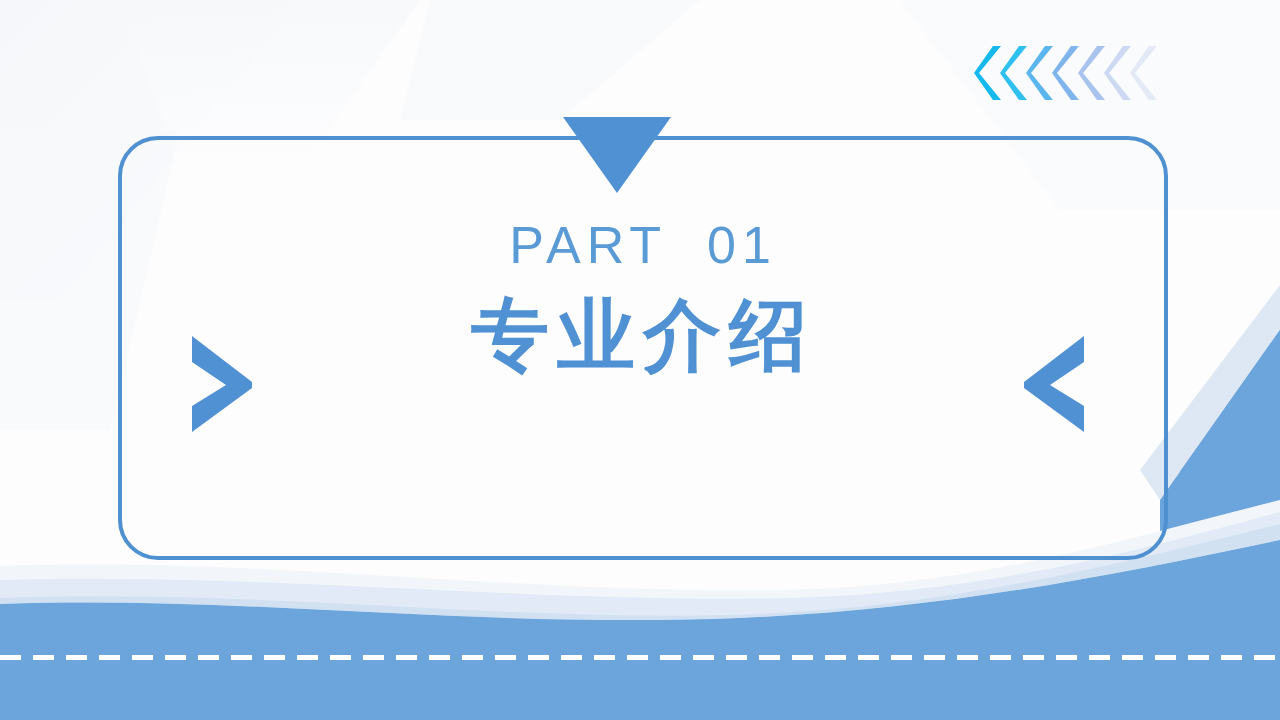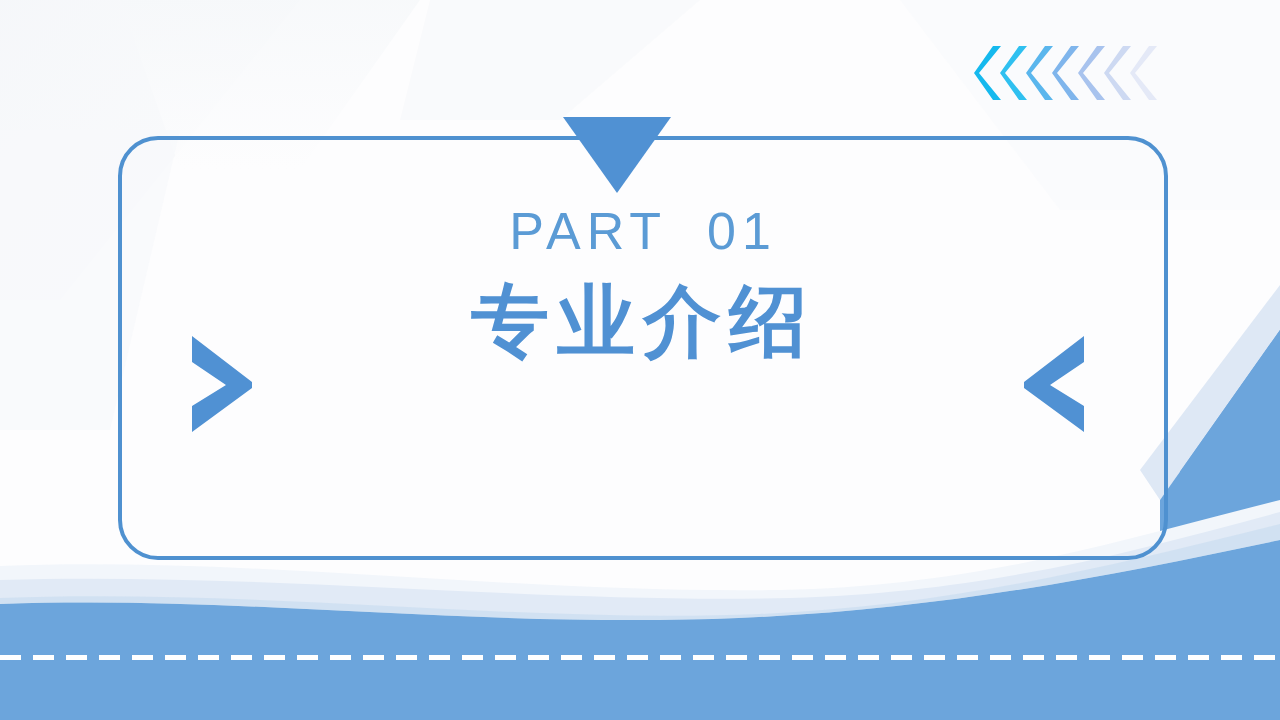--- a/index.html
+++ b/index.html
@@ -72,21 +72,21 @@
     height: 96px;
   }
   .side-arrow.left  { left: 186px;  top: 336px; }
   .side-arrow.right { left: 1018px; top: 336px; }
   .side-arrow svg { display: block; }
 
   
   .text-block {
     position: absolute;
     left: 118px;
-    top: 204px;
+    top: 218px;
     width: 1050px;
     text-align: center;
     pointer-events: none;
   }
   .part-label {
     font-size: 52px;
     letter-spacing: 6px;
     color: #5B9BD5;
     font-weight: 400;
     line-height: 1.05;

